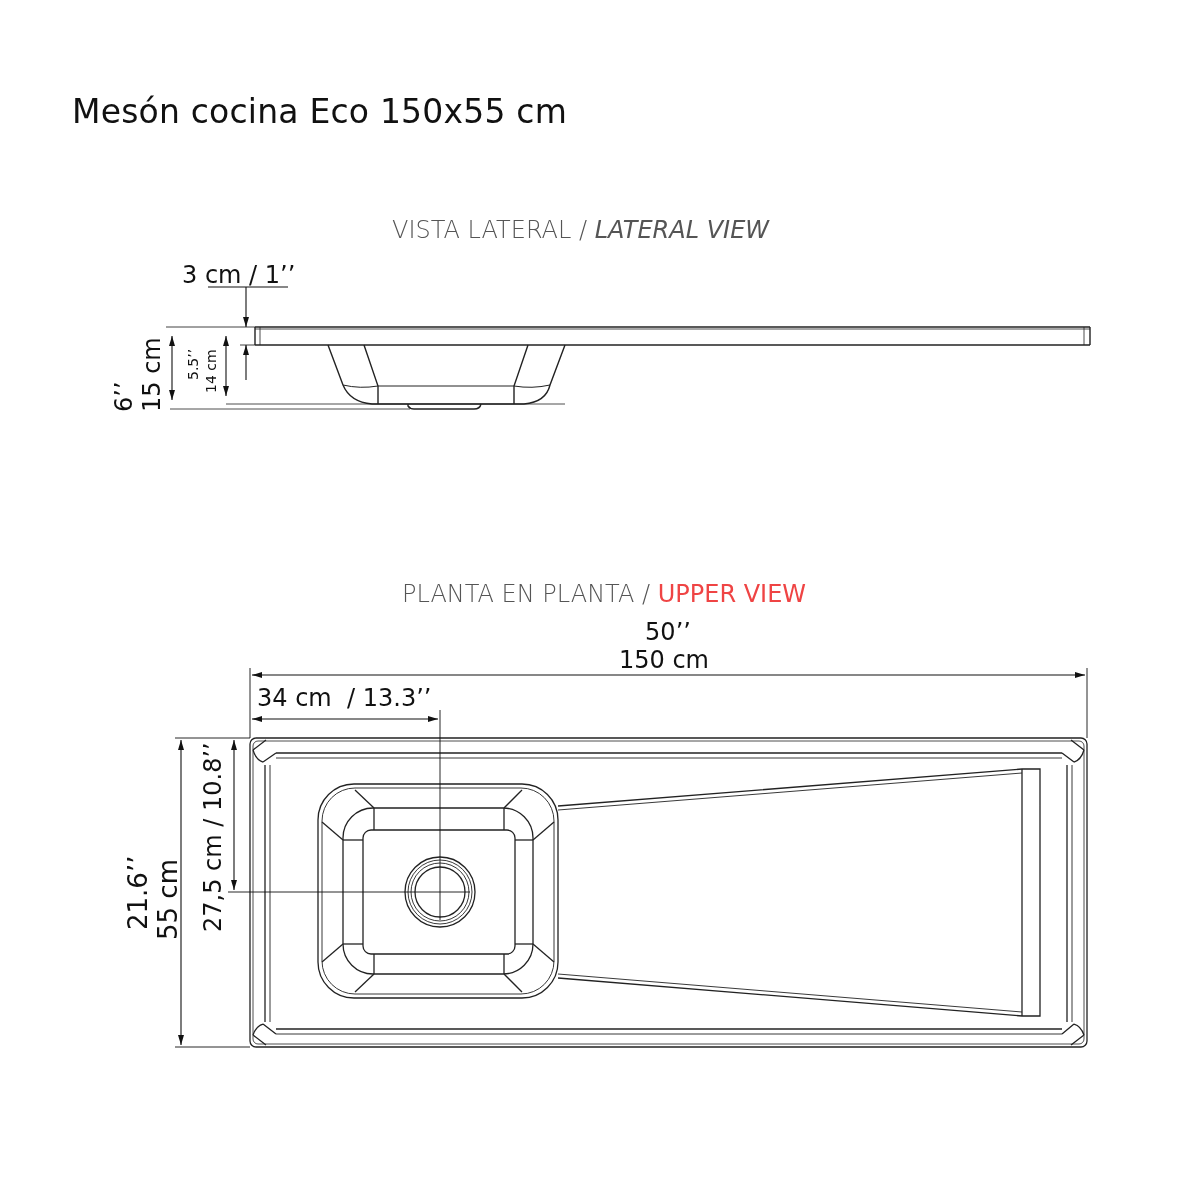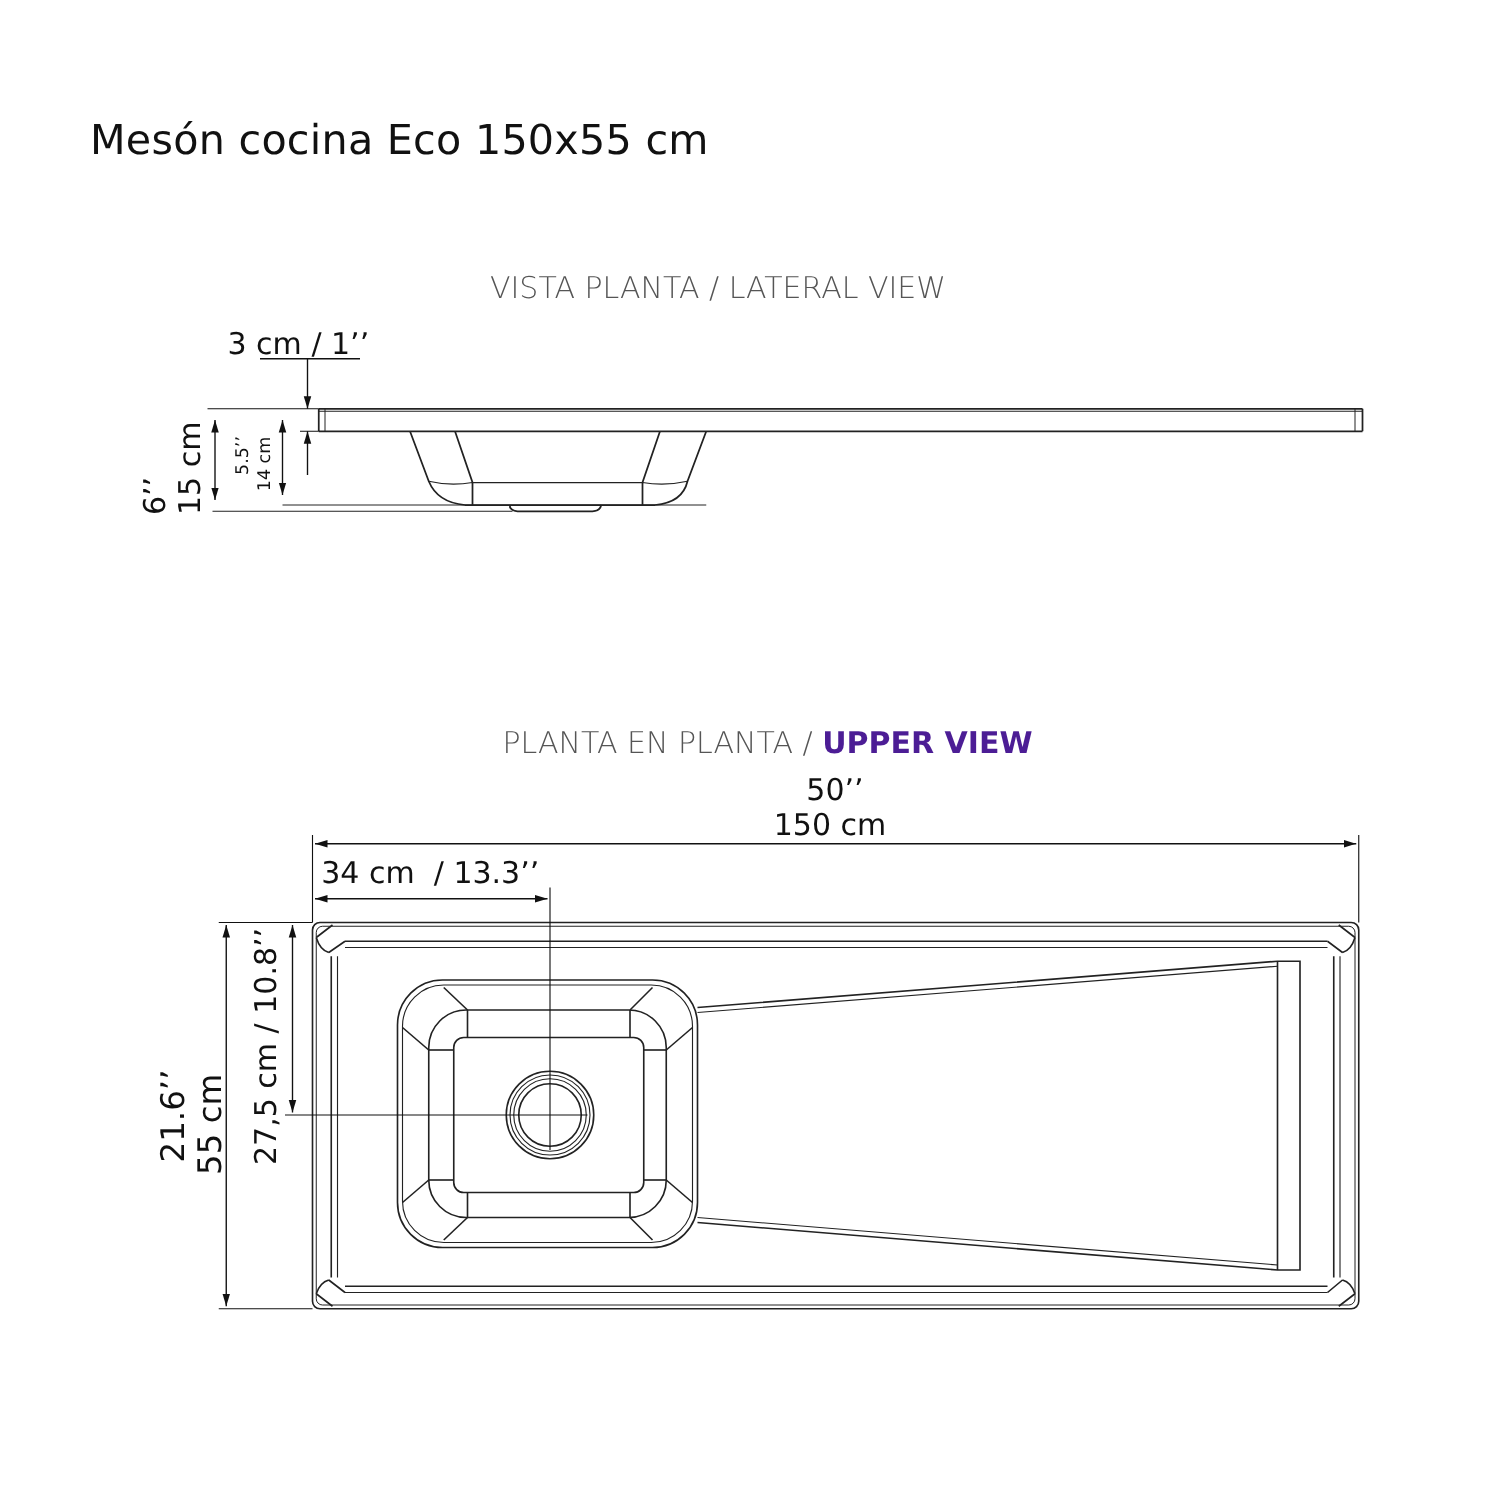--- a/index.html
+++ b/index.html
@@ -1,30 +1,30 @@
 <!DOCTYPE html>
 <html><head>
   <meta charset="utf-8">
   <style>
     html, body { margin: 0; padding: 0; background: #ffffff; }
     body { width: 1200px; height: 1200px; position: relative; overflow: hidden; font-family: "DejaVu Sans", sans-serif; }
     .title { position: absolute; left: 72px; top: 64px; font-size: 33px; color: #111111; letter-spacing: 0.2px; white-space: nowrap; margin-top: 28px; }
     .view-title { position: absolute; font-size: 24px; color: #555555; white-space: nowrap; font-weight: 300; }
-    .view-title .it { }
-    .view-title .bd { font-weight: bold; color: #4c1d95; }
+    .view-title .it { font-style: italic; }
+    .view-title .bd { font-weight: normal; color: #ef4444; }
     svg { position: absolute; left: 0; top: 0; }
     .dim { font-family: "DejaVu Sans", sans-serif; fill: #111111; }
   </style>
 </head>
 <body>
 
 <div class="title">Mesón cocina Eco 150x55 cm</div>
 
 <div class="view-title" style="left:392px; top:216px;">
-  <span>VISTA PLANTA /</span>
+  <span>VISTA LATERAL /</span>
   <span class="it">LATERAL VIEW</span>
 </div>
 
 <div class="view-title" style="left:402px; top:580px;">
   <span>PLANTA EN PLANTA /</span>
   <span class="bd">UPPER VIEW</span>
 </div>
 
 <svg width="1200" height="1200" viewBox="0 0 1200 1200">
   <defs>

